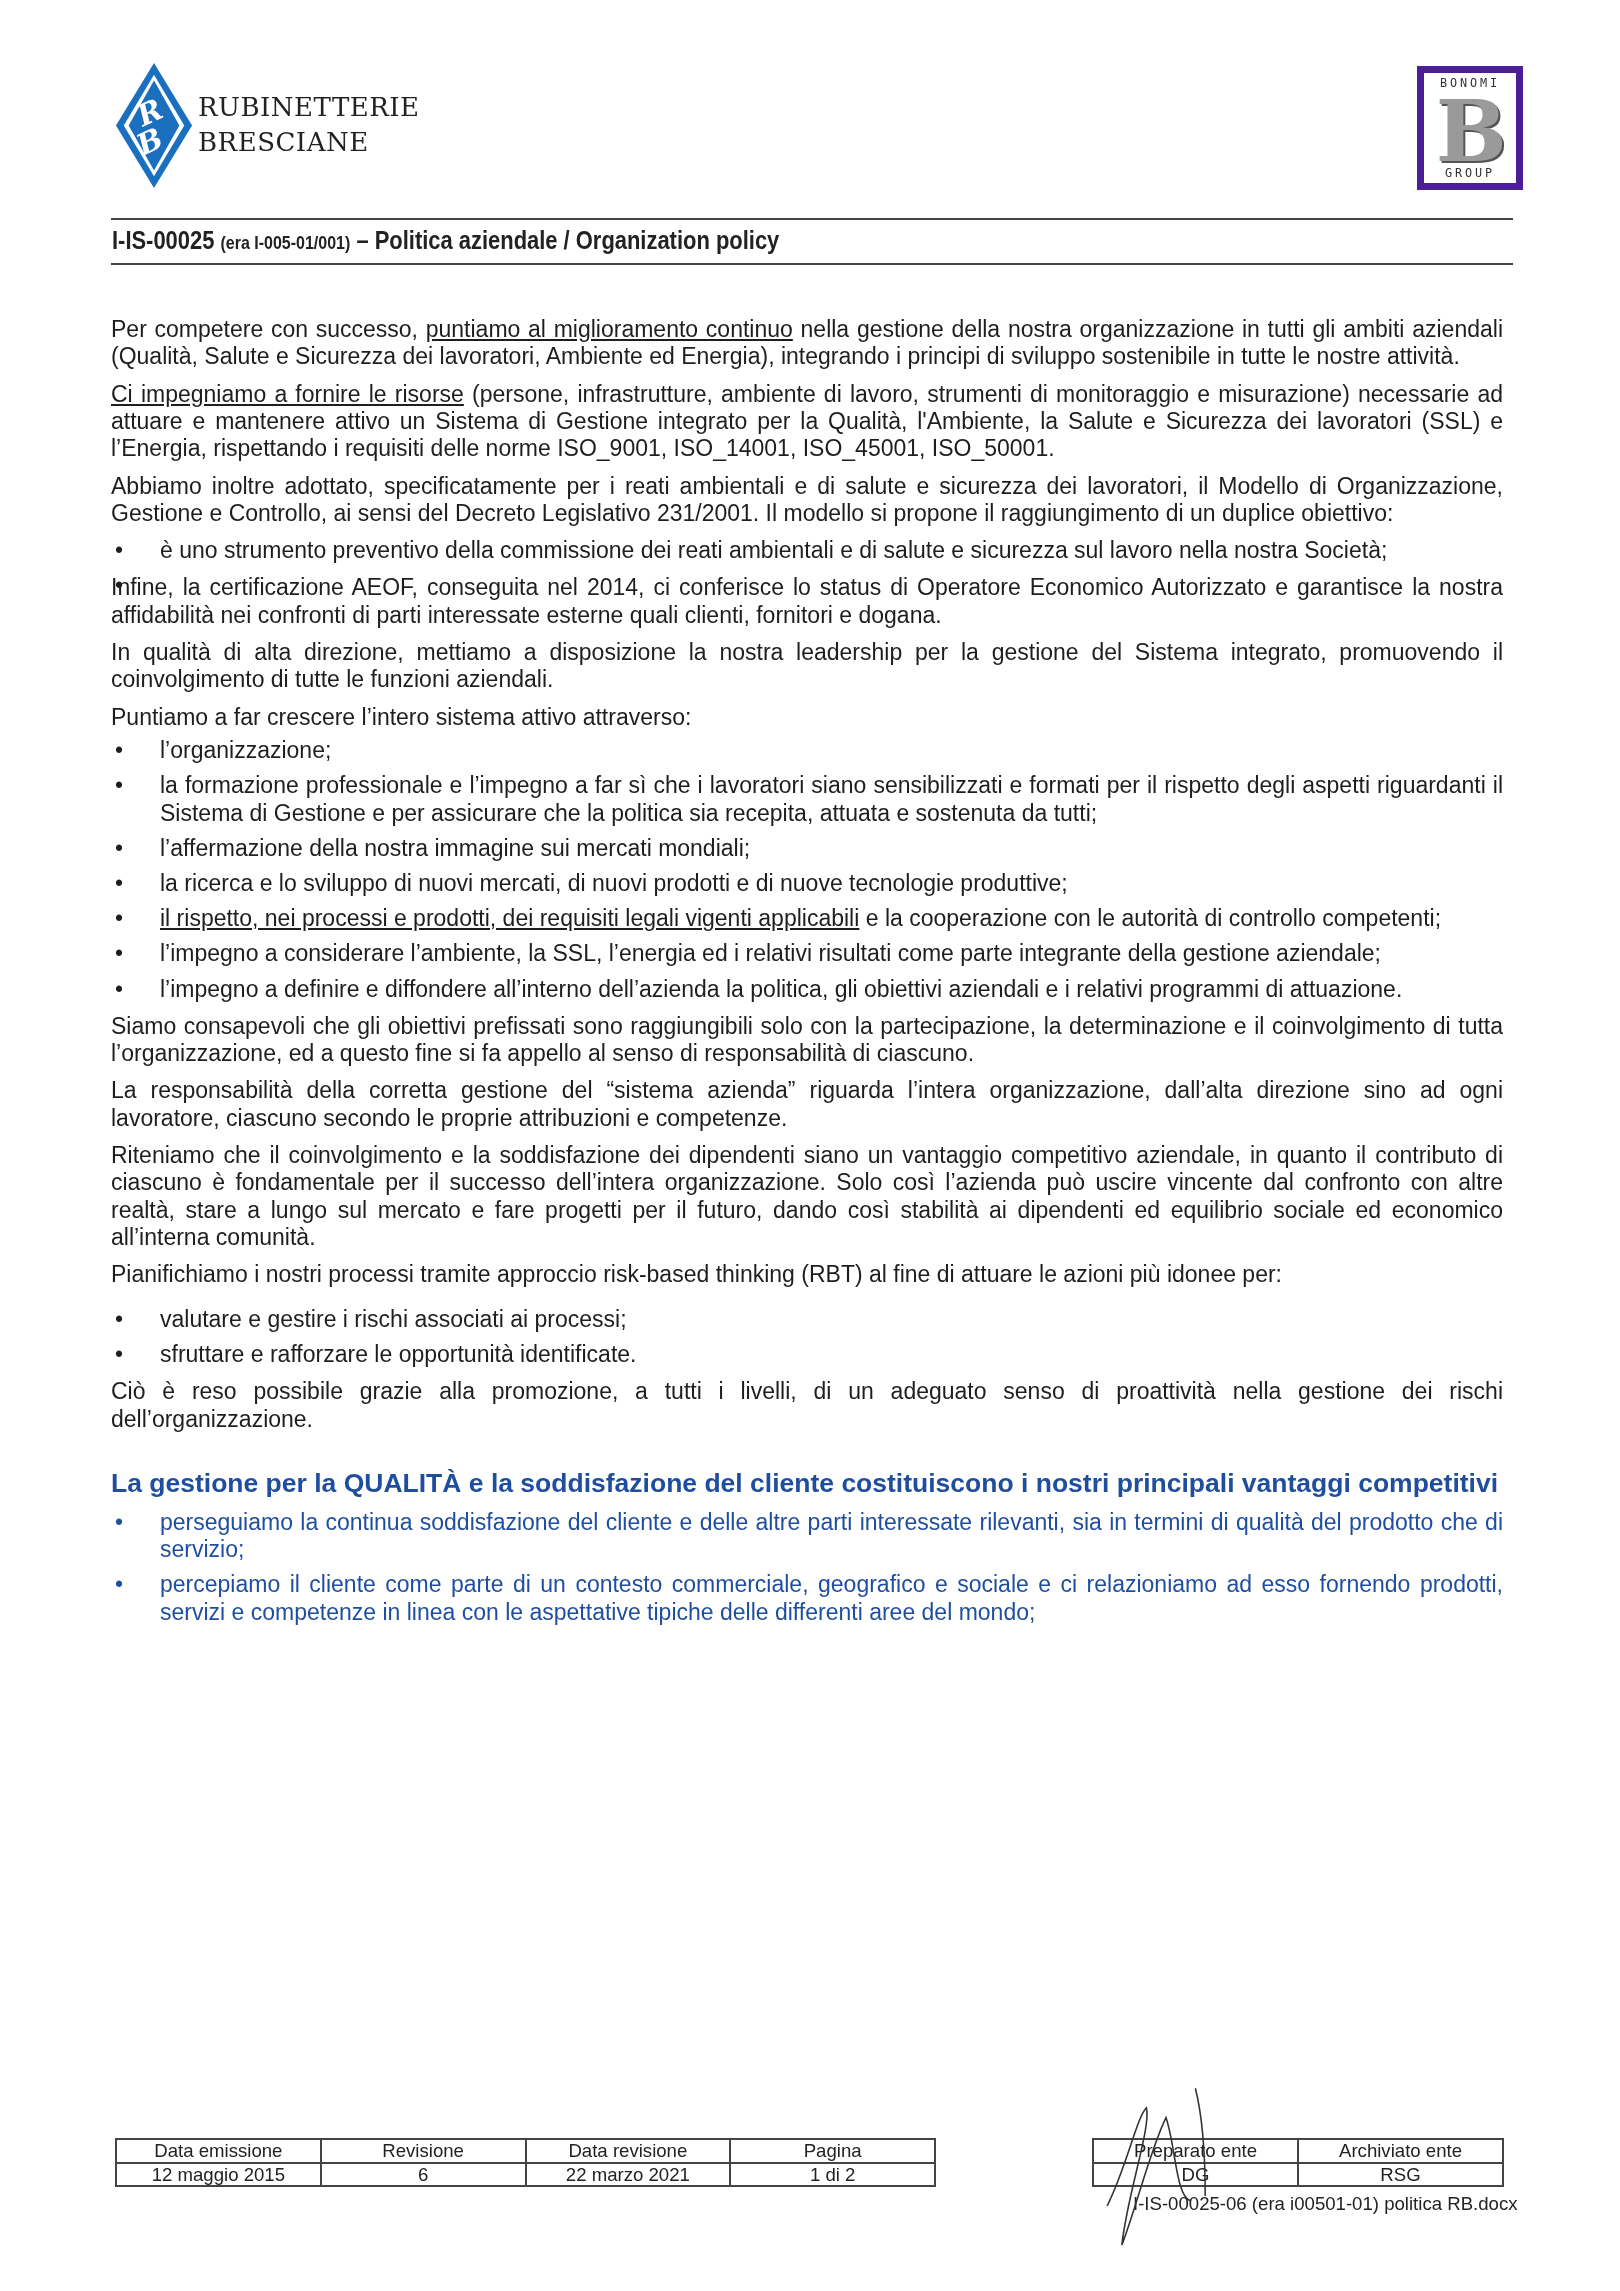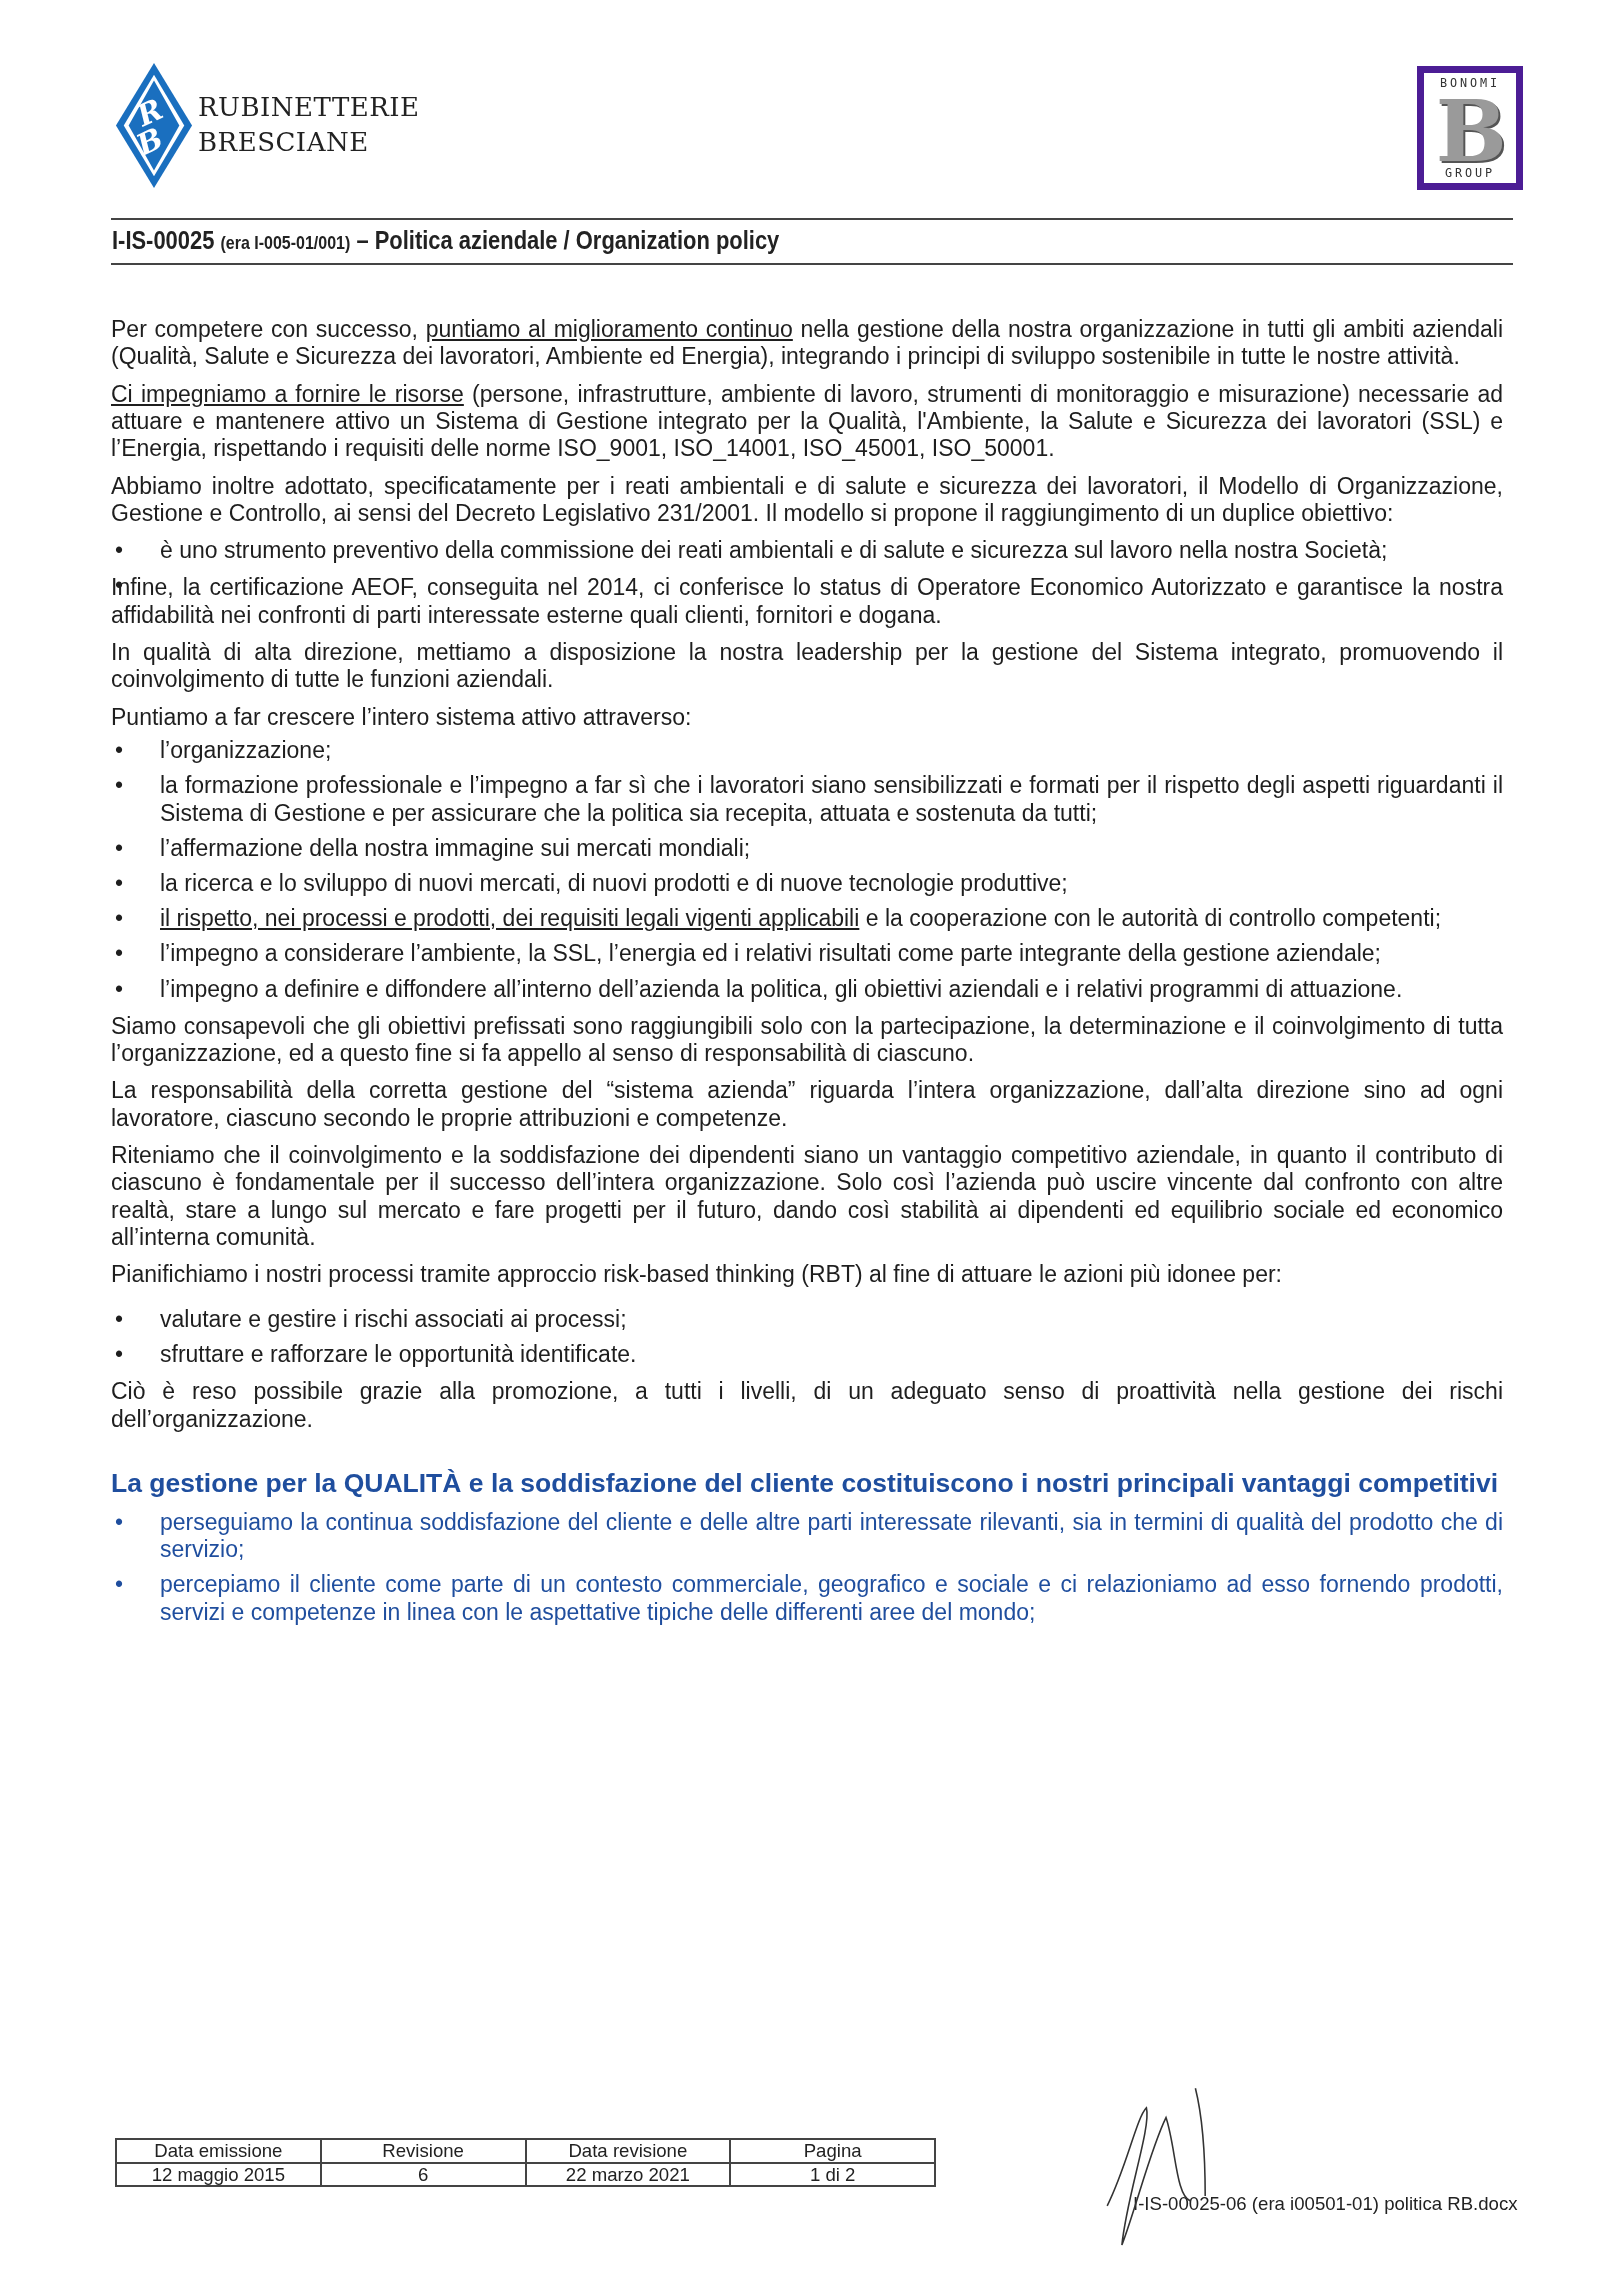--- a/index.html
+++ b/index.html
@@ -123,19 +123,31 @@
     </tr>
     <tr>
       <td>12 maggio 2015</td>
       <td>6</td>
       <td>22 marzo 2021</td>
       <td>1 di 2</td>
     </tr>
   </tbody>
     </table>
 
+  <table class="meta t2">
+    <tbody>
+        <tr>
+      <td>Preparato ente</td>
+      <td>Archiviato ente</td>
+    </tr>
+    <tr>
+      <td>DG</td>
+      <td>RSG</td>
+    </tr>
+  </tbody>
+    </table>
   <div class="filename">I-IS-00025-06 (era i00501-01) politica RB.docx</div>
 
   <svg class="signature" viewBox="0 0 200 170">
     <path d="M40,120 C60,80 70,30 80,20 C85,40 60,110 55,160 C70,120 85,60 100,30 C110,60 110,110 125,115 M130,0 C140,40 140,90 140,110" fill="none" stroke="#333" stroke-width="1.6"></path>
   </svg>
 </div>
 
 
 </body></html>

